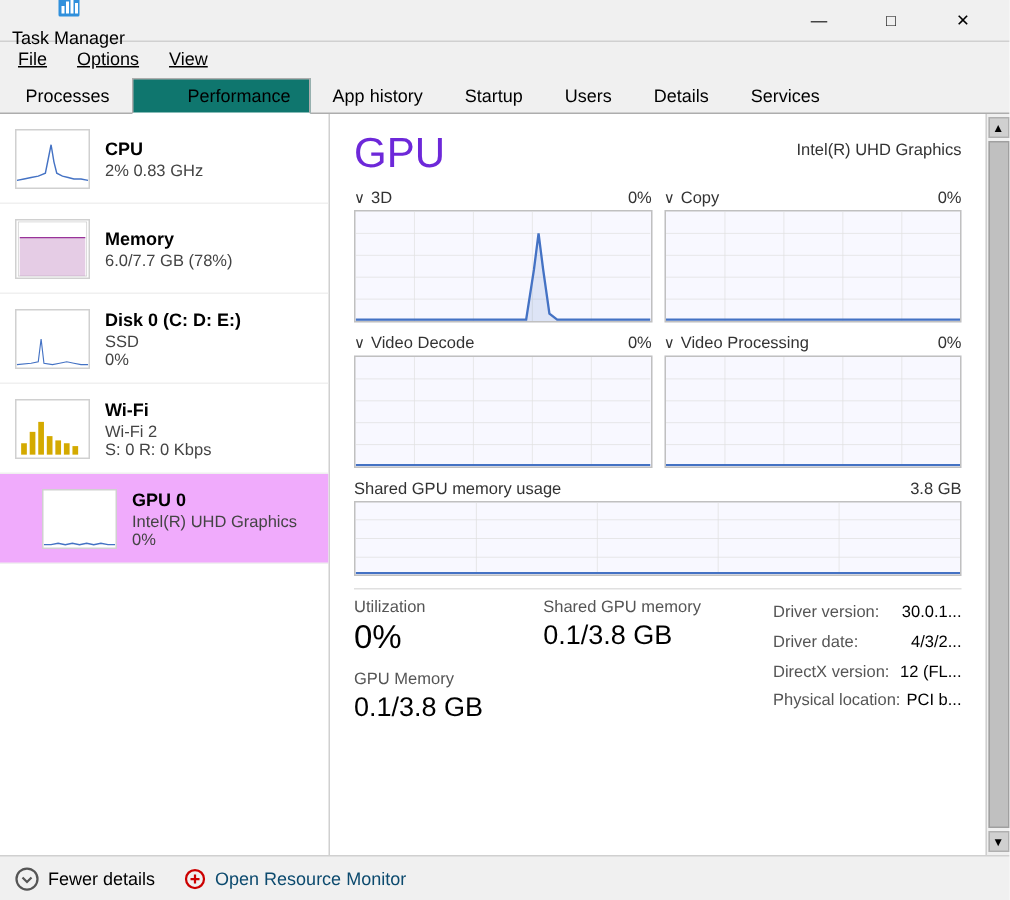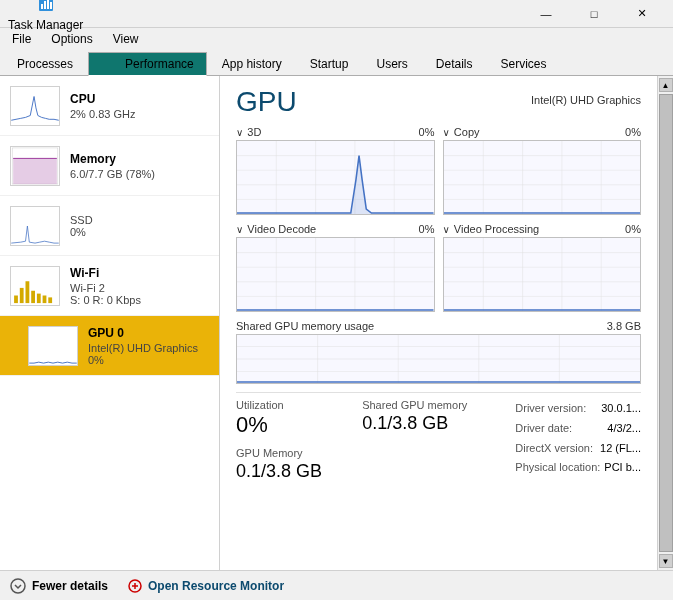--- a/index.html
+++ b/index.html
@@ -42,20 +42,21 @@
       justify-content: center;
     }
 
     
     .menu-bar {
       display: flex;
       align-items: flex-start;
       padding: 2px 4px;
       height: 22px;
       gap: 4px;
+      text-decoration: underline;
     }
     .menu-item {
       padding: 2px 8px;
       cursor: pointer;
       font-size: 12px;
     }
 
     
     .tab-bar {
       display: flex;
@@ -102,21 +103,21 @@
     }
     .sidebar-item {
       display: flex;
       align-items: center;
       padding: 8px 10px;
       cursor: pointer;
       border-bottom: 1px solid #f0f0f0;
       gap: 10px;
       min-height: 60px;
     }
-    .sidebar-item.active { background: #eab308; padding-left: 28px; }
+    .sidebar-item.active { background: #f0abfc; padding-left: 28px; }
     .sidebar-mini-graph {
       width: 50px;
       height: 40px;
       border: 1px solid #d0d0d0;
       background: white;
       flex-shrink: 0;
       position: relative;
       overflow: hidden;
     }
     .sidebar-info {
@@ -144,21 +145,21 @@
     
     .gpu-header {
       display: flex;
       justify-content: space-between;
       align-items: flex-start;
       margin-bottom: 8px;
     }
     .gpu-title {
       font-size: 28px;
       font-weight: 300;
-      color: #0c4a6e;
+      color: #6d28d9;
     }
     .gpu-subtitle {
       font-size: 11px;
       color: #333;
       text-align: right;
       margin-top: 8px;
     }
 
     
     .charts-grid-top {
@@ -284,21 +285,20 @@
 
     
     .bottom-bar {
       display: flex;
       align-items: center;
       padding: 4px 10px;
       height: 30px;
       border-top: 1px solid #d0d0d0;
       background: #f0f0f0;
       gap: 20px;
-      font-weight: bold;
     }
     .fewer-details {
       display: flex;
       align-items: center;
       gap: 6px;
       cursor: pointer;
       font-size: 12px;
     }
     .open-resource-monitor {
       display: flex;
@@ -395,20 +395,21 @@
       </div>
     </div>
 
     <div class="sidebar-item">
       <div class="sidebar-mini-graph">
         <svg viewBox="0 0 50 40" style="width:100%;height:100%;">
           <polyline class="disk-line" points="0,38 10,37 15,36 17,20 19,37 25,38 30,37 35,36 40,37 45,38 50,38"></polyline>
         </svg>
       </div>
       <div class="sidebar-info">
+        <div class="sidebar-item-name">Disk 0 (C: D: E:)</div>
         <div class="sidebar-item-sub">SSD</div>
         <div class="sidebar-item-sub">0%</div>
       </div>
     </div>
 
     <div class="sidebar-item">
       <div class="sidebar-mini-graph">
         <svg viewBox="0 0 50 40" style="width:100%;height:100%;">
           <rect x="3" y="30" width="4" height="8" fill="#d4aa00"></rect>
           <rect x="9" y="22" width="4" height="16" fill="#d4aa00"></rect>

